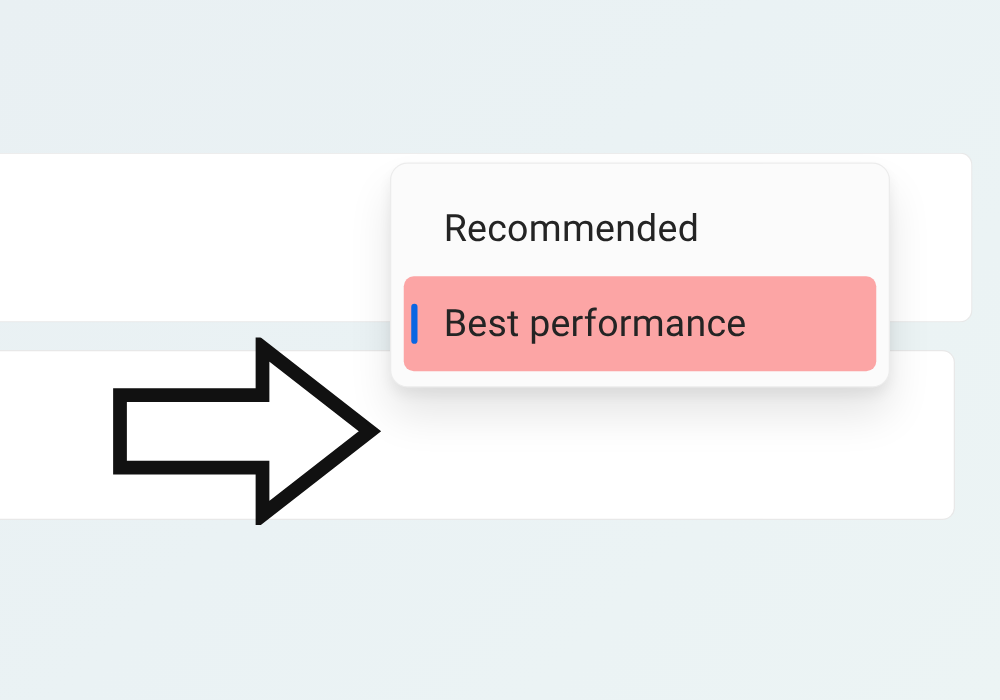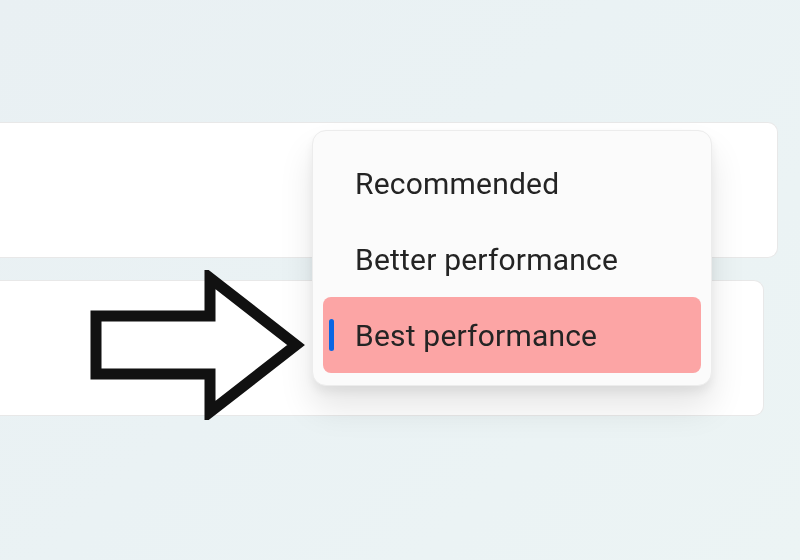--- a/index.html
+++ b/index.html
@@ -80,19 +80,16 @@
 <div class="row row-b"></div>
 
 <svg class="arrow" viewBox="0 0 220 150" aria-hidden="true">
   <path d="M 8 46  L 122 46  L 122 8  L 208 75  L 122 142  L 122 104  L 8 104 Z" fill="none" stroke="#111" stroke-width="11" stroke-linejoin="miter"></path>
 </svg>
 
 <div class="menu">
   <div class="menu-item">
     <span>Recommended</span>
   </div>
-  <div class="menu-item">
-    <span>Better performance</span>
-  </div>
   <div class="menu-item selected">
     <span>Best performance</span>
   </div>
 </div>
 
 </body></html>

